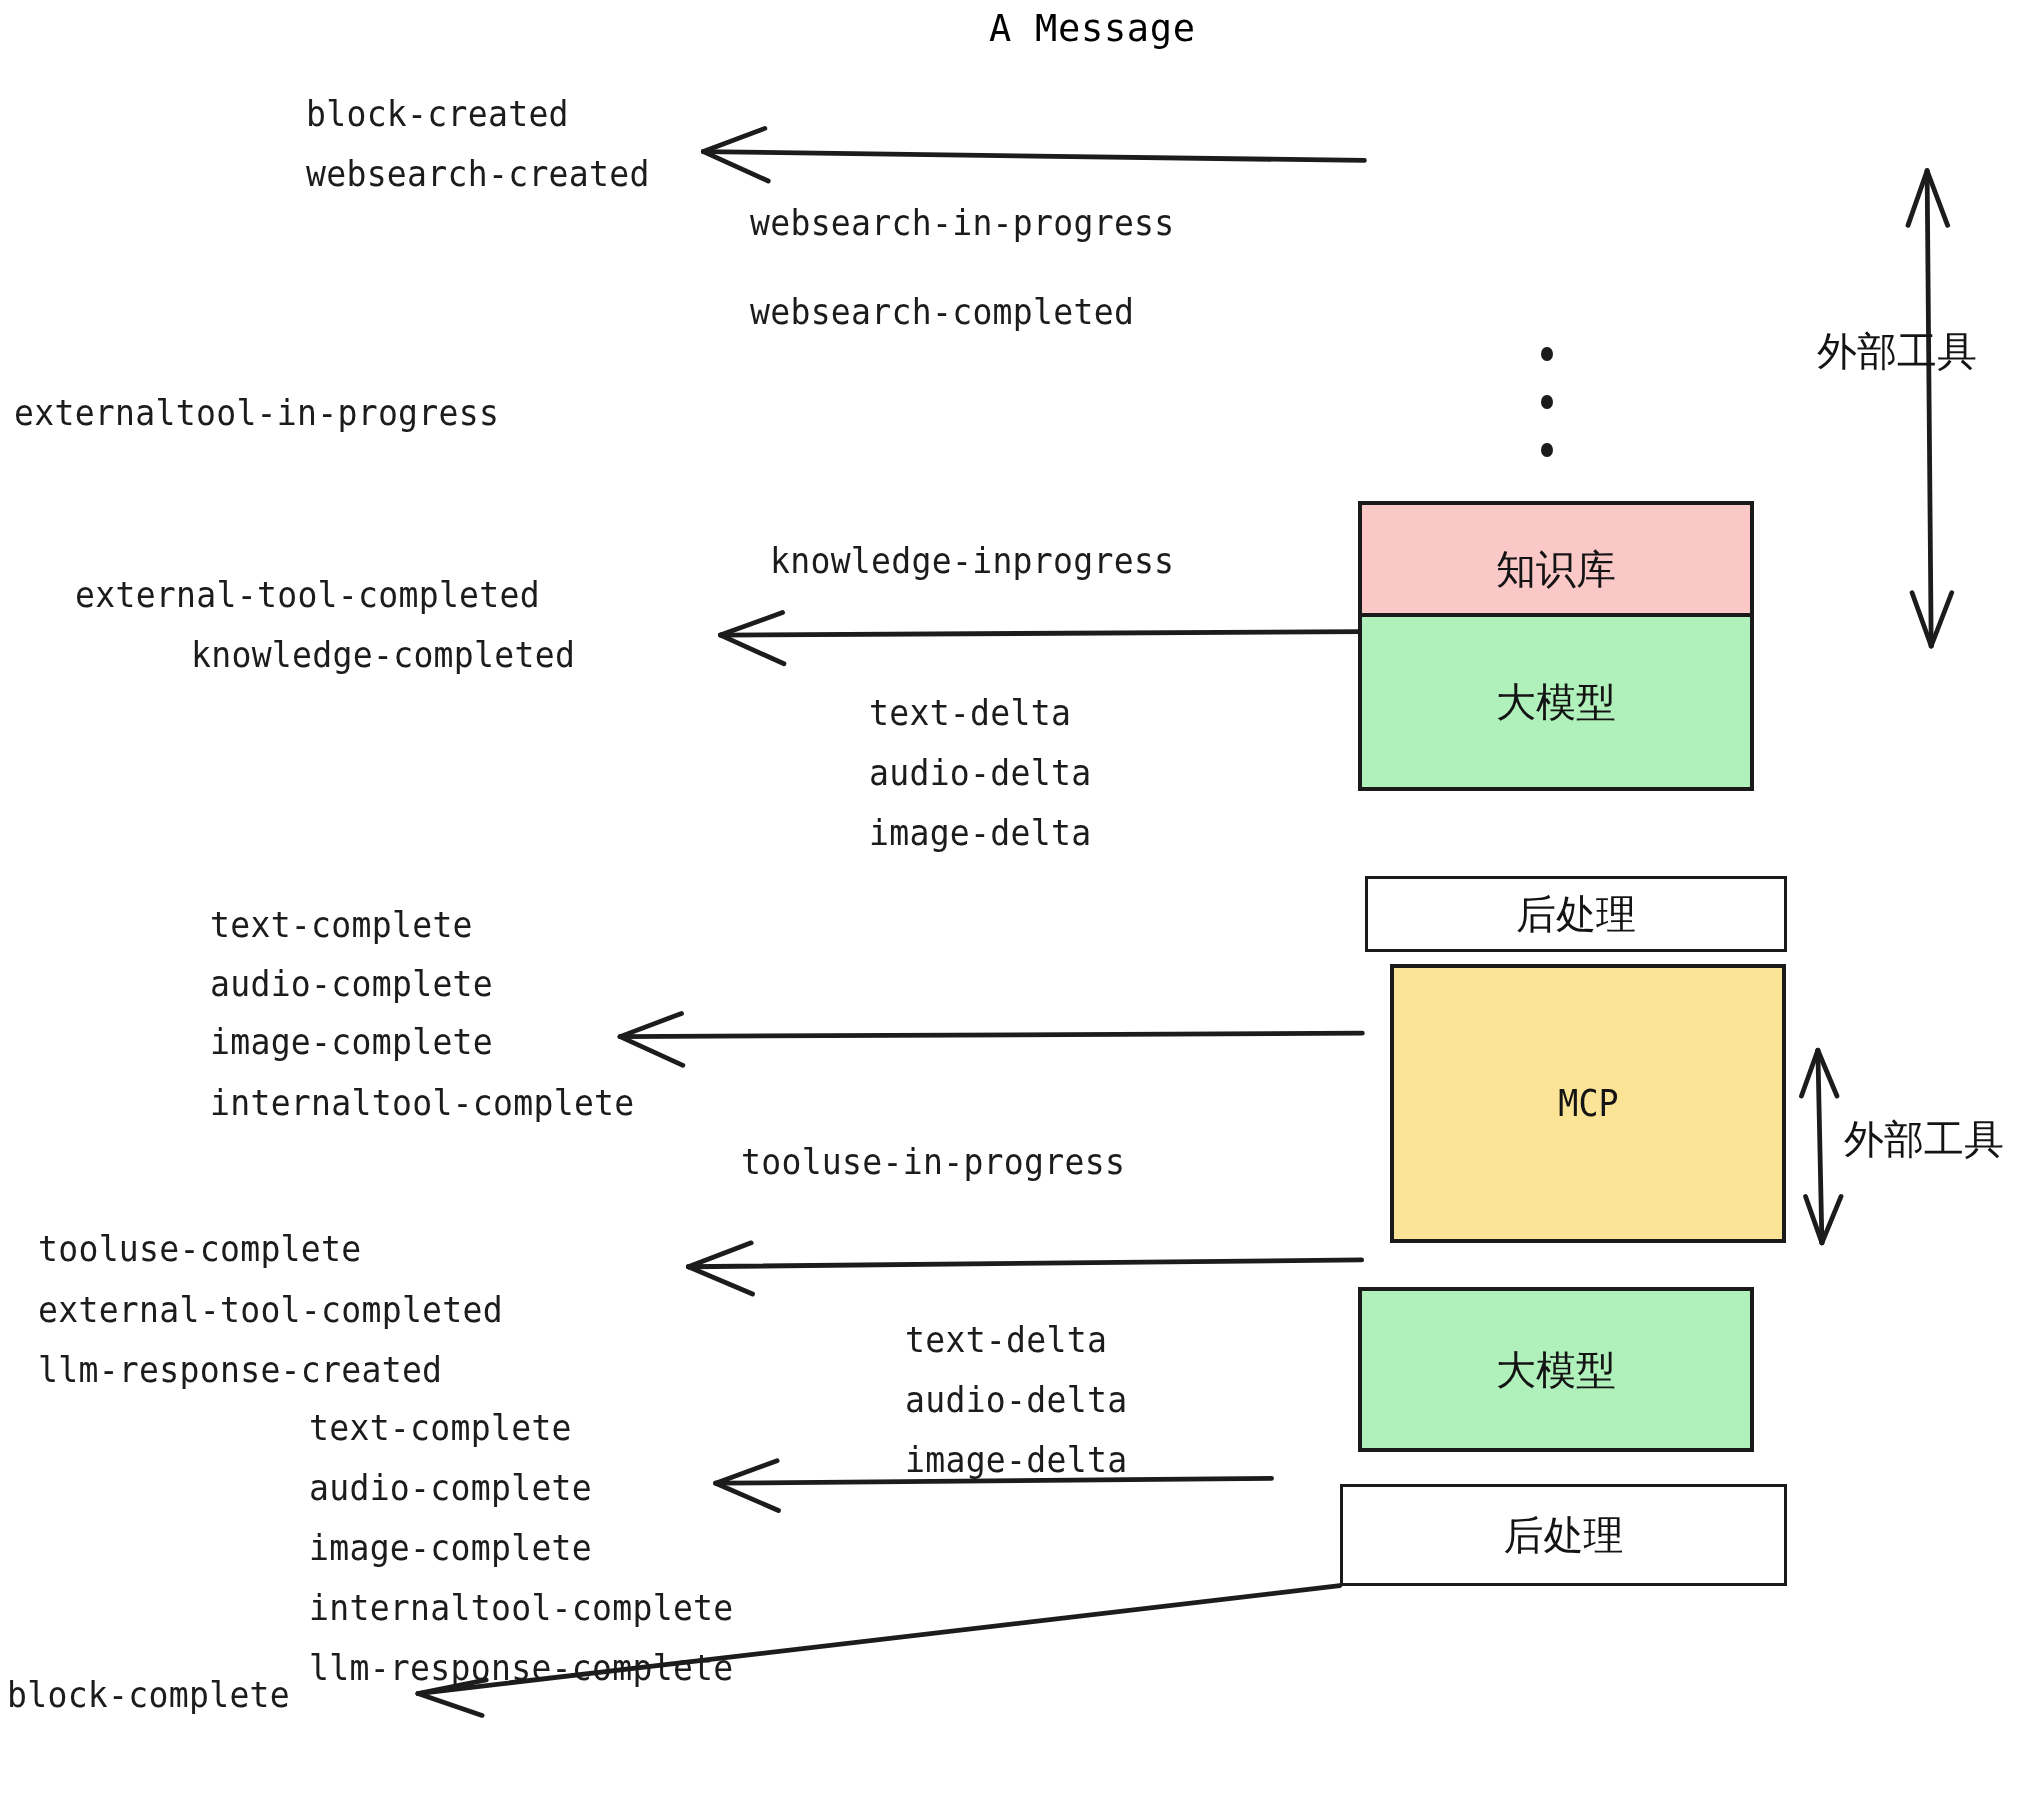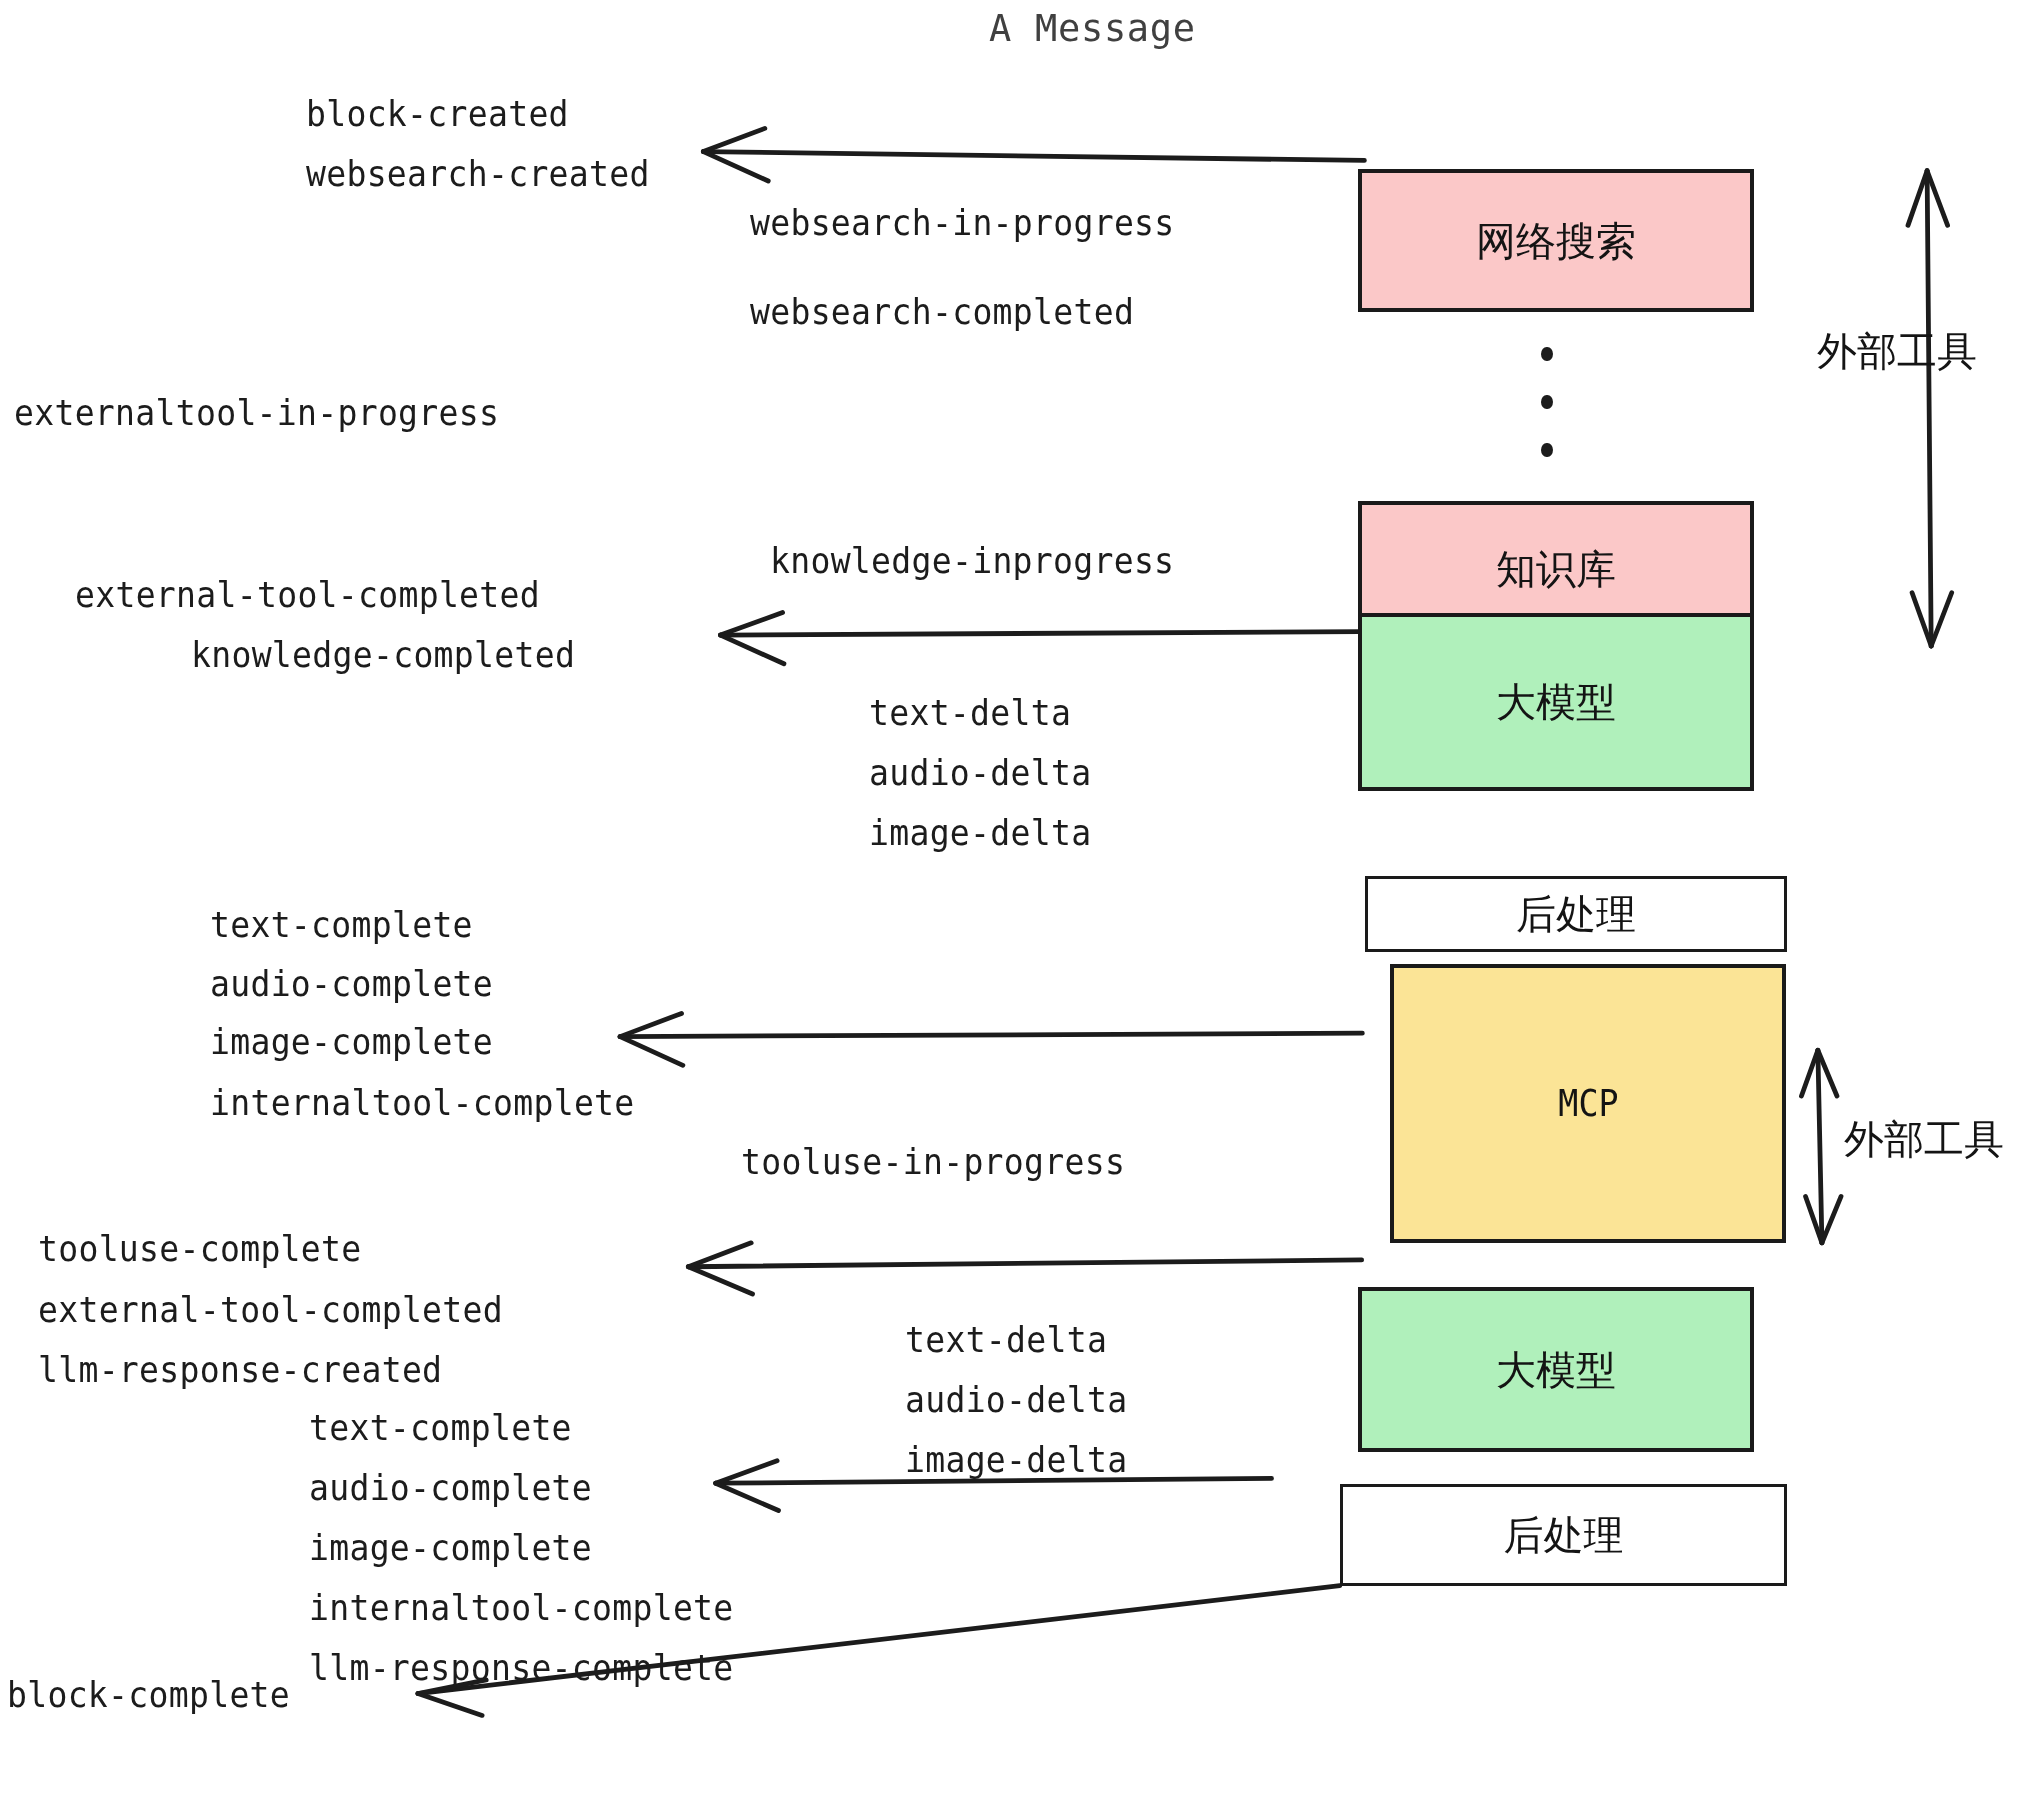--- a/index.html
+++ b/index.html
@@ -27,21 +27,21 @@
     white-space: nowrap;
     transform: scaleX(0.92);
     transform-origin: left center;
   }
 
   
   .title {
     position: absolute;
     font-family: "DejaVu Sans Mono", monospace;
     font-size: 37px;
-    color: #404040;
+    color: #000000;
     white-space: nowrap;
     letter-spacing: 0.7px;
   }
 
   
   .node {
     position: absolute;
     box-sizing: border-box;
     border: 4.1px solid #1a1a1a;
     display: flex;
@@ -153,23 +153,20 @@
 
     <g>
       <path d="M2662 1538 L2668 1820" stroke-width="7"></path>
       <path d="M2662 1538 L2638 1605" stroke-width="7"></path>
       <path d="M2662 1538 L2690 1605" stroke-width="7"></path>
       <path d="M2668 1820 L2644 1752" stroke-width="7"></path>
       <path d="M2668 1820 L2696 1752" stroke-width="7"></path>
     </g>
   </svg>
 
-  <div class="node websearch" style="left:1358px; top:169px; width:396px; height:143px; background:#fbc8c8;">
-    <span class="nlabel">网络搜索</span>
-  </div>
 
   <div class="dot" style="left:1541px; top:347px;"></div>
   <div class="dot" style="left:1541px; top:395px;"></div>
   <div class="dot" style="left:1541px; top:443px;"></div>
 
   <div class="node knowledge" style="left:1358px; top:501px; width:396px; height:136px; background:#fbc8c8;">
     <span class="nlabel">知识库</span>
   </div>
 
   <div class="node llm1" style="left:1358px; top:613px; width:396px; height:178px; background:#b0f0bb;">

